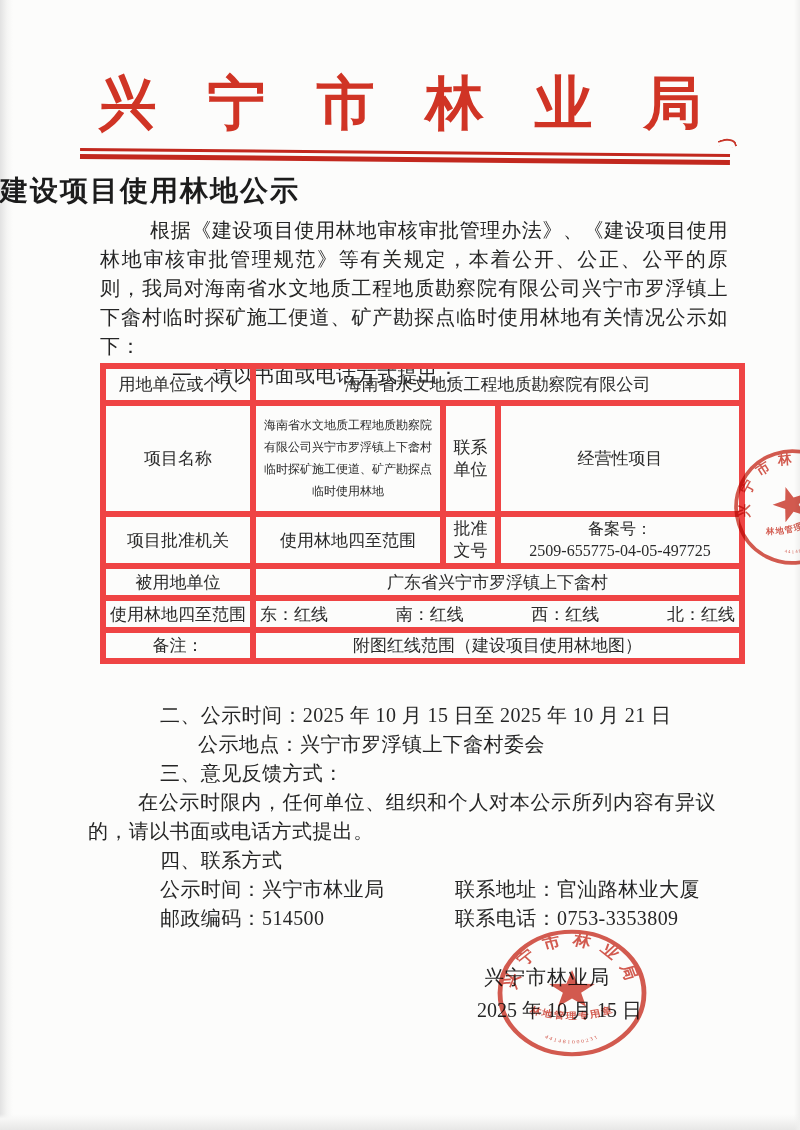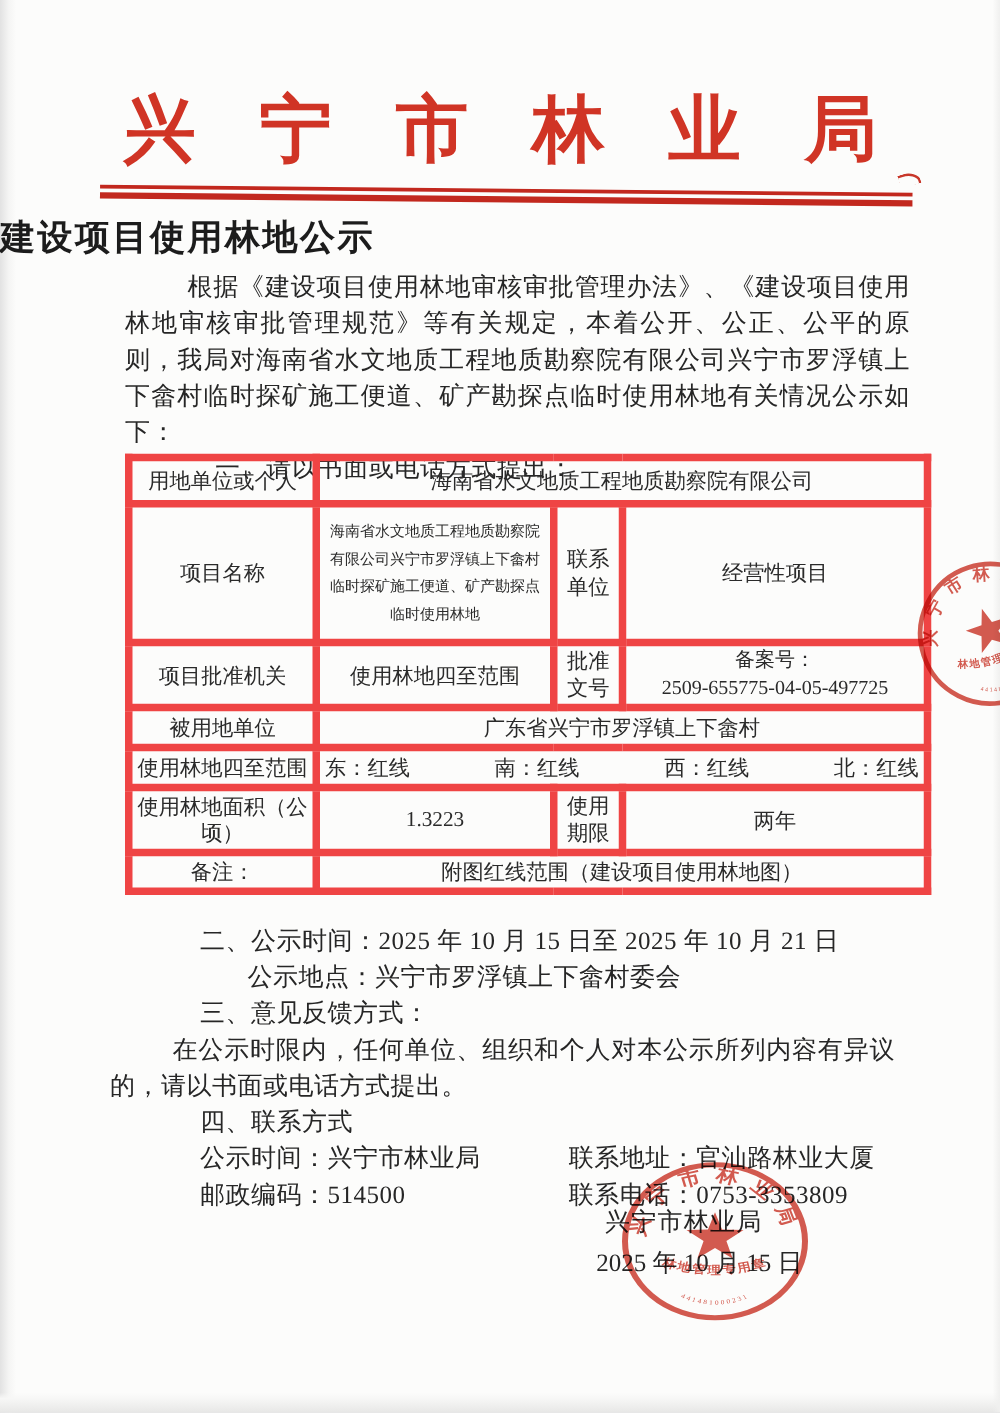--- a/index.html
+++ b/index.html
@@ -51,21 +51,21 @@
     border:6px solid #ef4444;text-align:center;vertical-align:middle;
     padding:1px 4px;overflow:hidden;
   }
   td.small{font-size:12px;line-height:22px;padding:2px 7px;font-family:Liberation Mono, monospace;}
   td.narrow{font-size:17px;line-height:22px;padding:1px 2px;}
   .docno{font-size:16px;line-height:22px;}
   td.quad{padding:0 26px 0 26px;}
   .quad-in{display:flex;justify-content:space-between;}
   td.lblcell{line-height:21px;}
 
-  .sections{position:absolute;left:88px;top:739px;width:628px;
+  .sections{position:absolute;left:88px;top:701px;width:628px;
     font-size:20px;line-height:29px;letter-spacing:.4px;}
   .sections .ln{position:relative;height:29px;white-space:nowrap;}
   .ind3{padding-left:72px;}
   .ind5{padding-left:110px;}
   .para2{margin:0;text-indent:50px;text-align:justify;}
   .col2{position:absolute;left:367px;top:0;}
 
   .sig-org{position:absolute;left:484px;top:964px;font-size:20px;letter-spacing:1px;}
   .sig-date{position:absolute;left:477px;top:997px;font-size:20px;}
 
@@ -135,26 +135,20 @@
     <tr style="height:32px">
       <td class="lblcell">使用林地四至范围</td>
       <td colspan="3" class="quad">
         <div class="quad-in">
           <span>东：红线</span>
           <span>南：红线</span>
           <span>西：红线</span>
           <span>北：红线</span>
         </div>
       </td>
-    </tr>
-    <tr style="height:46px">
-      <td class="lblcell">使用林地面积（公顷）</td>
-      <td>1.3223</td>
-      <td class="narrow">使用期限</td>
-      <td>两年</td>
     </tr>
     <tr style="height:31px">
       <td>备注：</td>
       <td colspan="3">附图红线范围（建设项目使用林地图）</td>
     </tr>
   </tbody>
     </table>
 
   <div class="sections">
     <div class="ln ind3">二、公示时间：2025 年 10 月 15 日至 2025 年 10 月 21 日</div>

